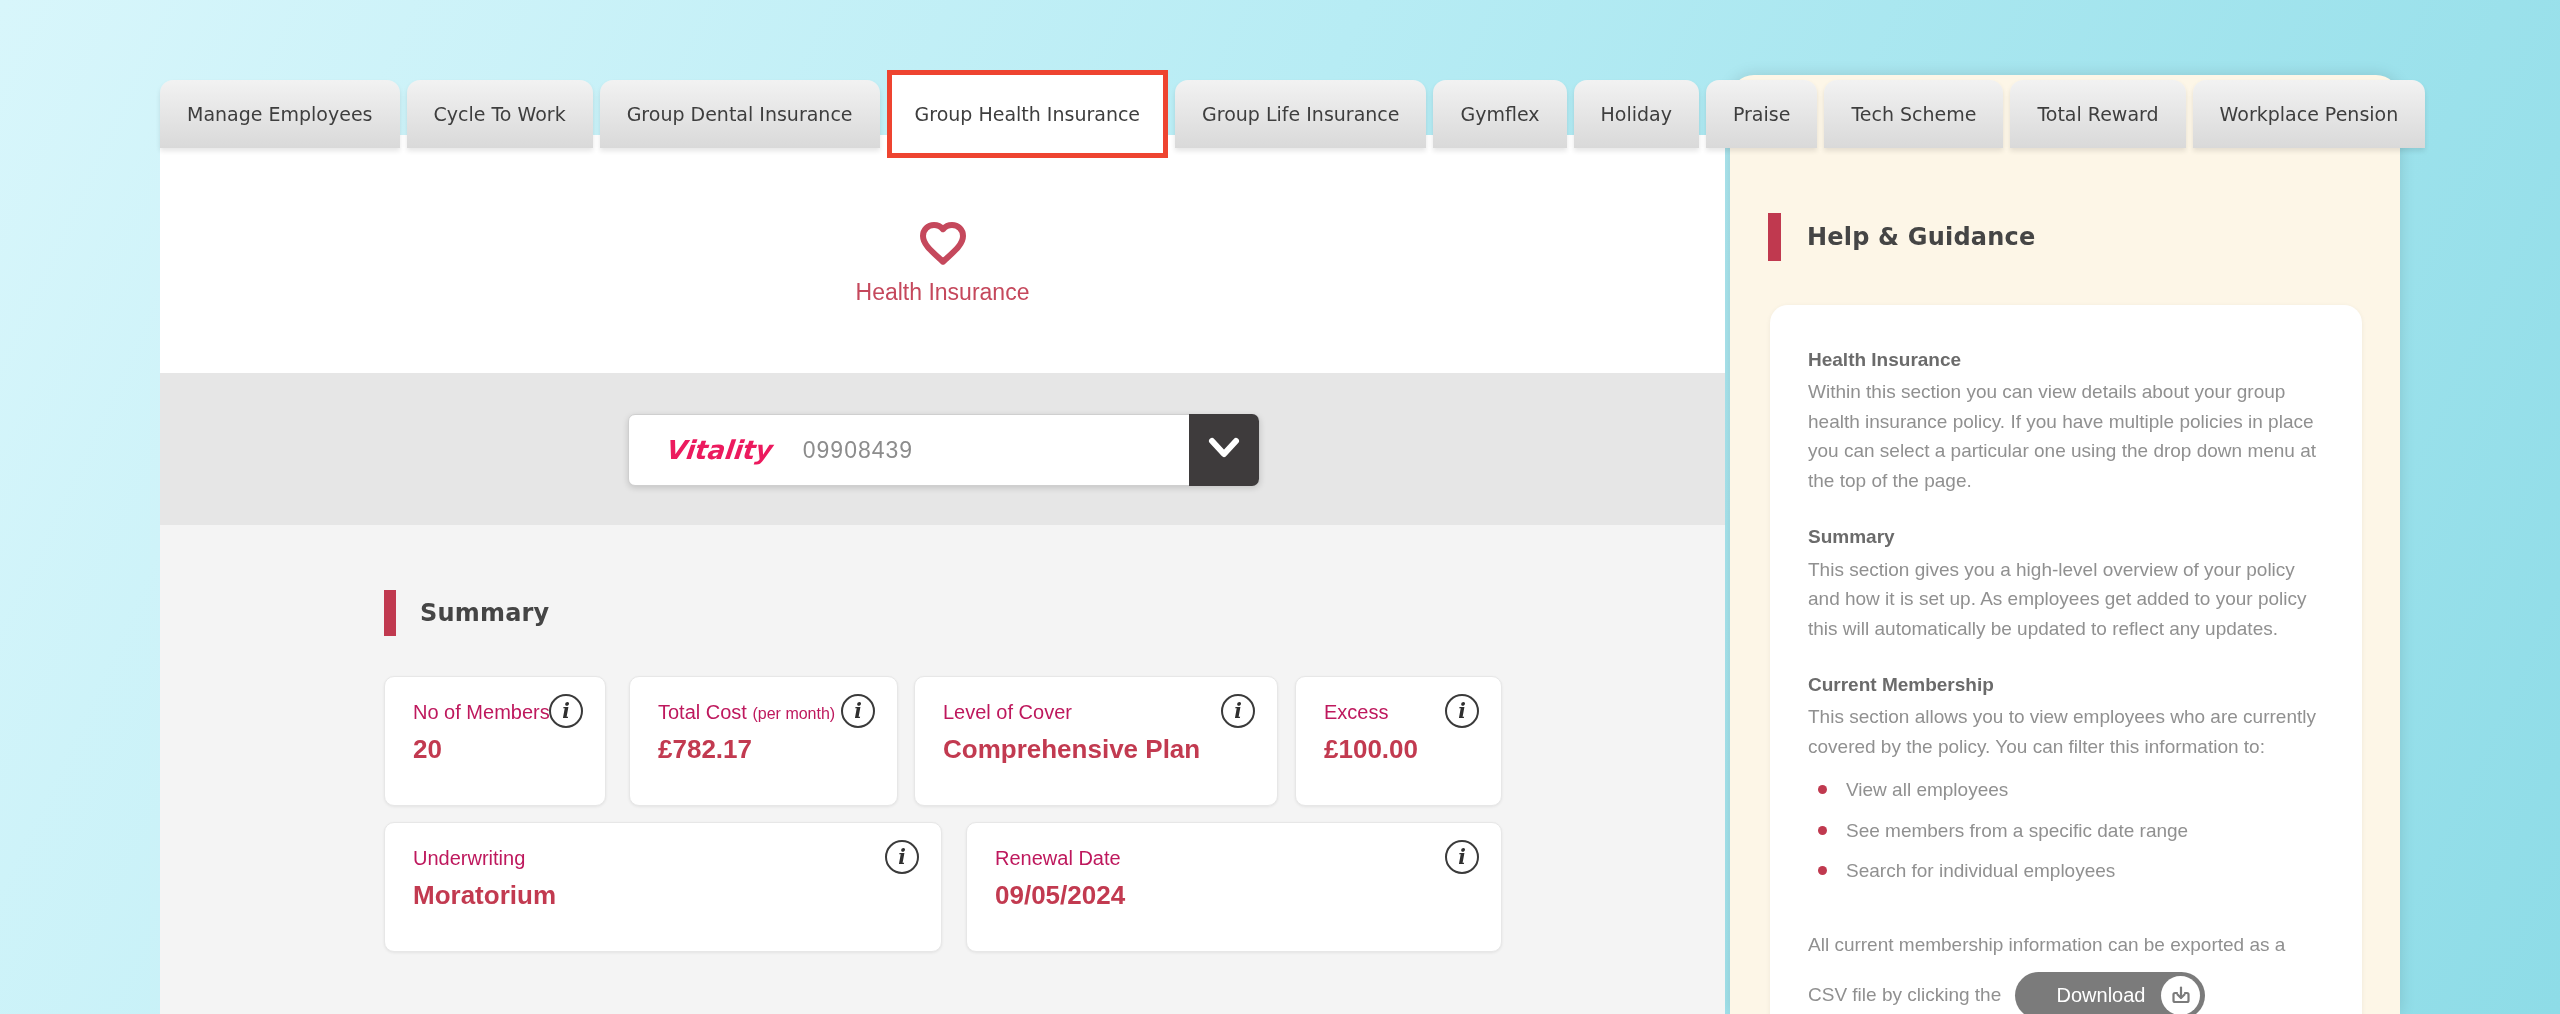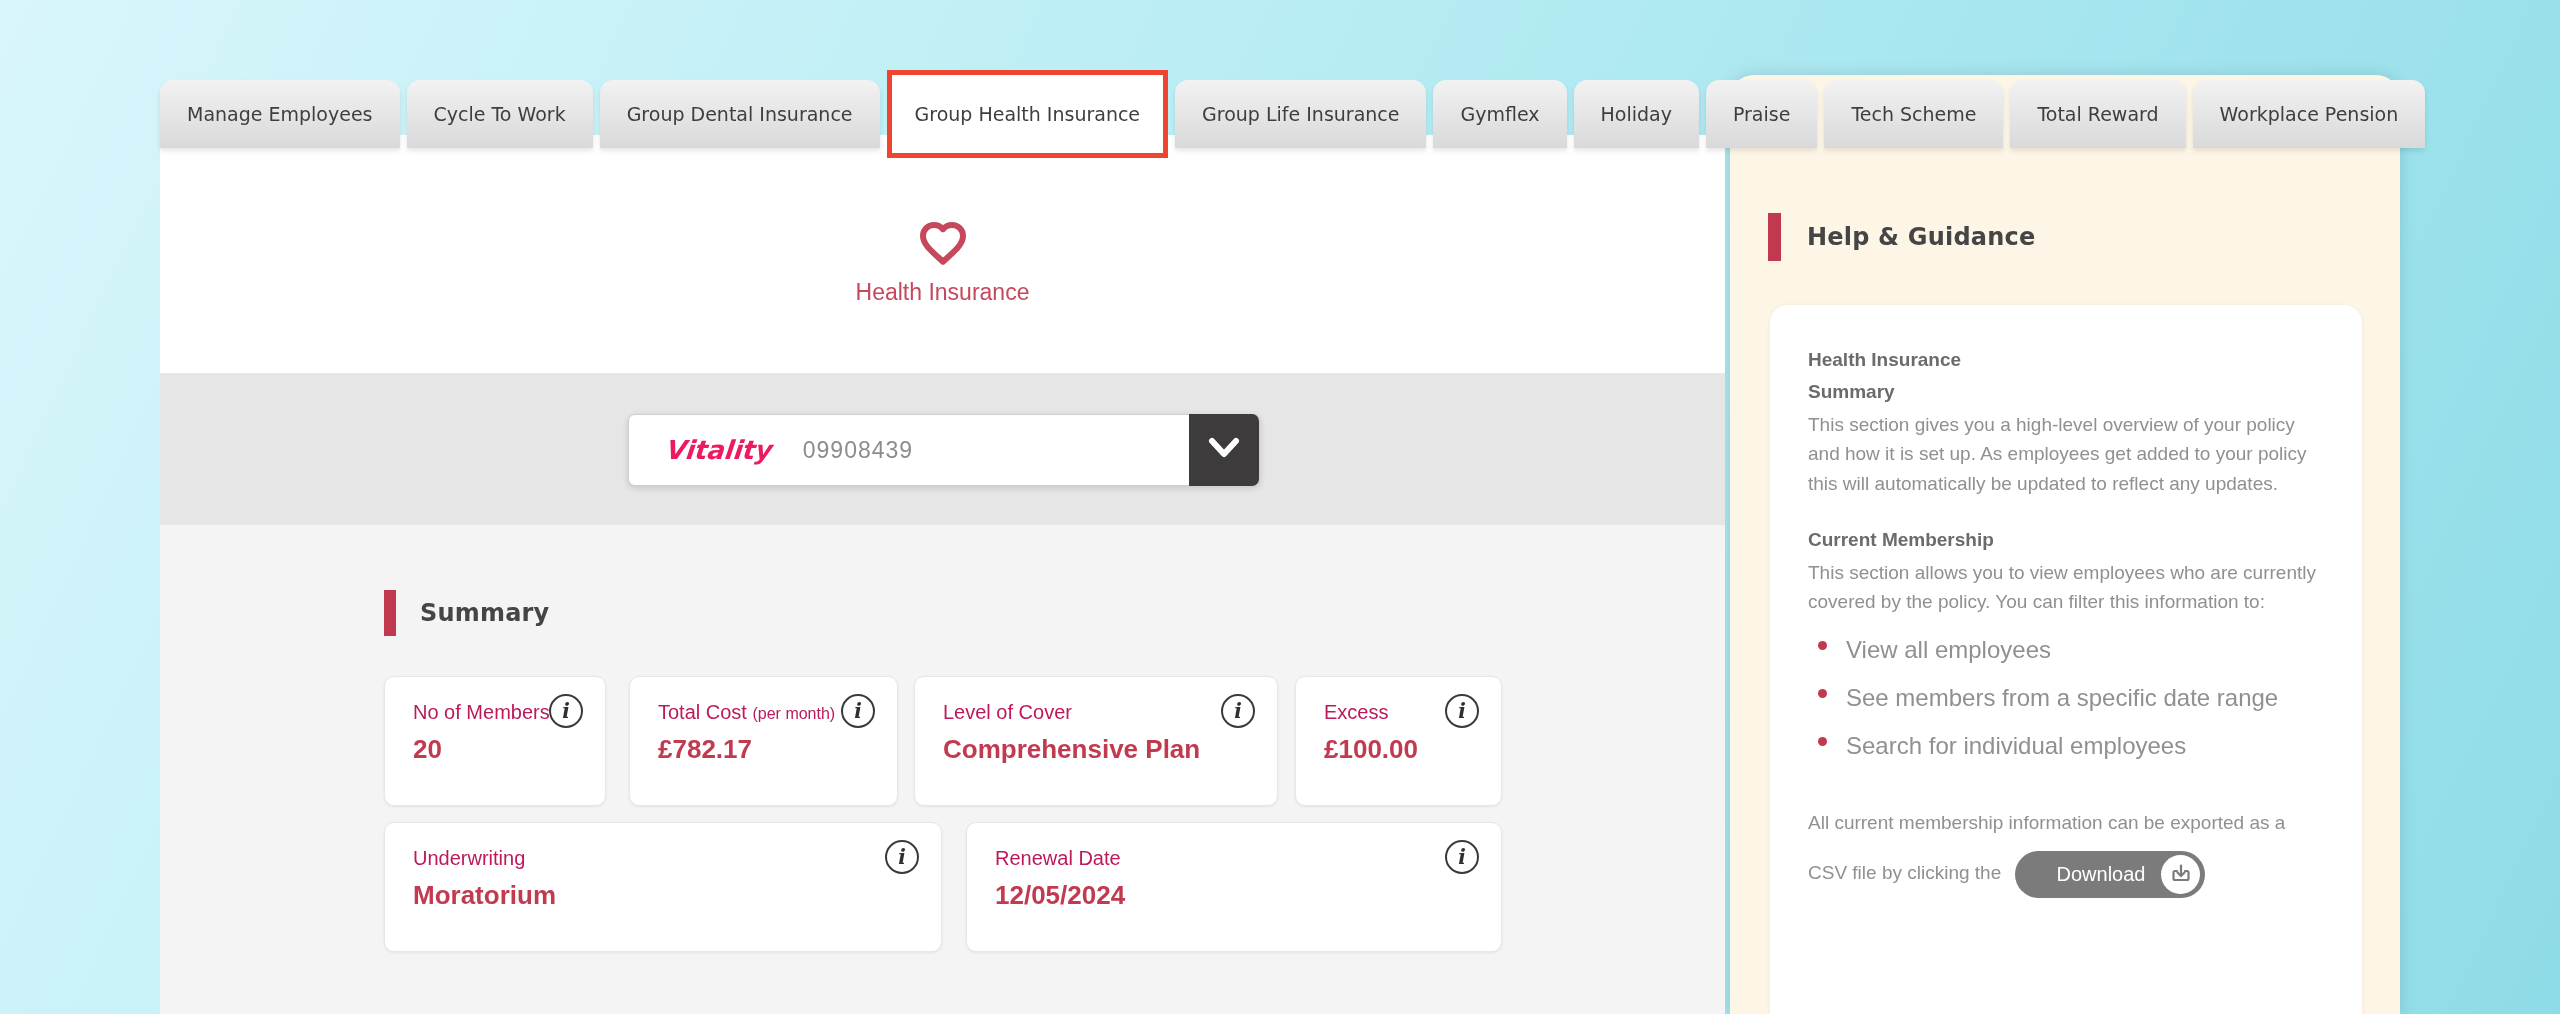--- a/index.html
+++ b/index.html
@@ -32,21 +32,21 @@
     position: absolute; left: 40px; top: 230px; width: 592px; height: 766px;
     background: #ffffff; border-radius: 18px;
     box-shadow: 0 1px 5px rgba(0,0,0,0.06);
     padding: 40px 38px 30px 38px;
     font-size: 19px; color: #909090; line-height: 1.55;
   }
   .help-card h4 { font-size: 19px; color: #6b6b6b; font-weight: bold; margin-bottom: 3px; }
   .help-card p  { margin-bottom: 27px; }
   .help-card ul { list-style: none; margin: 4px 0 34px 0; }
   .help-card li {
-    position: relative; padding-left: 38px; margin-bottom: 11px; font-size: 24px;
+    position: relative; padding-left: 38px; margin-bottom: 11px; font-size: 19px;
   }
   .help-card li::before {
     content: ""; position: absolute; left: 10px; top: 10px;
     width: 9px; height: 9px; border-radius: 50%; background: #c0394f;
   }
   .export-line { line-height: 50px; margin-bottom: 0 !important; }
   .download-btn {
     display: inline-flex; align-items: center; vertical-align: middle;
     height: 47px; border-radius: 24px; background: #7b7b7b; border: none;
     color: #ffffff; font-size: 20px; font-family: "Liberation Sans", sans-serif;
@@ -145,20 +145,21 @@
 </head>
 <body>
 
 <aside class="help-panel">
   <div class="panel-title">
     <span class="title-bar"></span>
     <h2>Help &amp; Guidance</h2>
   </div>
   <div class="help-card">
     <h4>Health Insurance</h4>
+    <p>Within this section you can view details about your group health insurance policy. If you have multiple policies in place you can select a particular one using the drop down menu at the top of the page.</p>
 
     <h4>Summary</h4>
     <p>This section gives you a high-level overview of your policy and how it is set up. As employees get added to your policy this will automatically be updated to reflect any updates.</p>
 
     <h4>Current Membership</h4>
     <p style="margin-bottom:14px">This section allows you to view employees who are currently covered by the policy. You can filter this information to:</p>
 
     <ul>
       <li>View all employees</li>
       <li>See members from a specific date range</li>
@@ -251,17 +252,17 @@
     </div>
 
     <div class="card c5">
       <div class="card-label">Underwriting</div>
       <div class="card-value">Moratorium</div>
       <span class="info-icon">i</span>
     </div>
 
     <div class="card c6">
       <div class="card-label">Renewal Date</div>
-      <div class="card-value">12/05/2024</div>
+      <div class="card-value">09/05/2024</div>
       <span class="info-icon">i</span>
     </div>
   </section>
 </main>
 
 </body></html>

